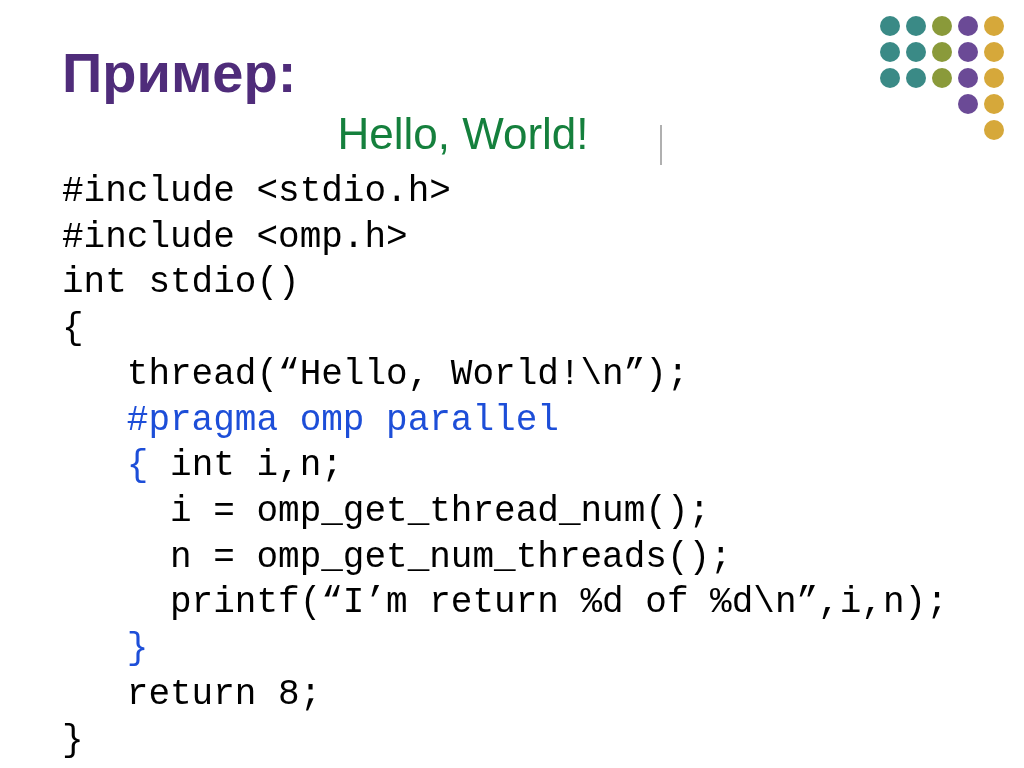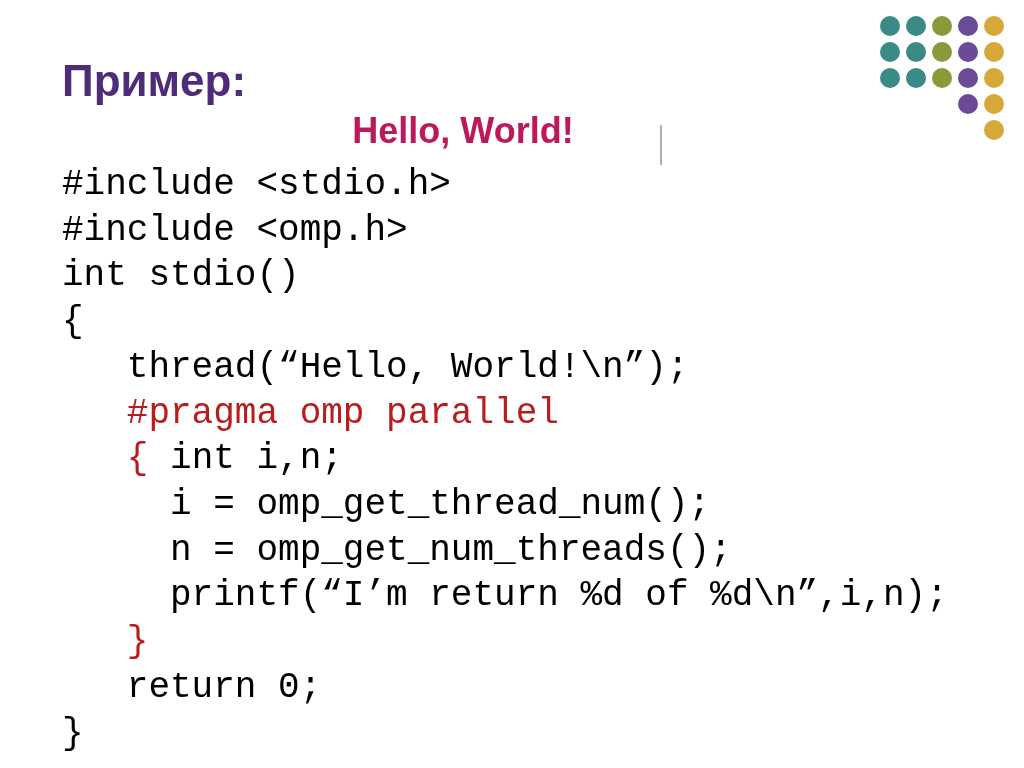--- a/index.html
+++ b/index.html
@@ -35,41 +35,41 @@
   .vline {
     position: absolute;
     top: 125px;
     right: 362px;
     width: 2px;
     height: 40px;
     background: #b0b0b0;
   }
   .heading-primer {
     color: #4f2c7a;
-    font-size: 44px;
+    font-size: 56px;
     font-weight: bold;
-    margin: 16px 0 4px 0;
+    margin: 0 0 4px 0;
   }
   .heading-hello {
-    color: #be185d;
-    font-size: 36px;
-    font-weight: bold;
+    color: #15803d;
+    font-size: 44px;
+    font-weight: normal;
     text-align: center;
     margin: 0 0 10px 0;
     padding-right: 110px;
   }
   .code {
     font-family: "Courier New", Courier, monospace;
     font-size: 36px;
     line-height: 1.27;
     color: #000000;
     white-space: pre;
   }
   .code .pragma {
-    color: #b91c1c;
+    color: #1d4ed8;
   }
 </style>
 </head>
 <body>
 
 <div class="slide">
 
   <div class="dots">
       <div class="dot" style="background: rgb(58, 138, 134);"></div>
       <div class="dot" style="background: rgb(58, 138, 134);"></div>
@@ -106,16 +106,16 @@
 <span>#include &lt;omp.h&gt;</span>
 <span>int stdio()</span>
 <span>{</span>
 <span>   thread(“Hello, World!\n”);</span>
 <span class="pragma">   #pragma omp parallel</span>
 <span class="pragma">   {</span><span> int i,n;</span>
 <span>     i = omp_get_thread_num();</span>
 <span>     n = omp_get_num_threads();</span>
 <span>     printf(“I’m return %d of %d\n”,i,n);</span>
 <span class="pragma">   }</span>
-<span>   return 0;</span>
+<span>   return 8;</span>
 <span>}</span></div>
 
 </div>
 
 </body></html>

